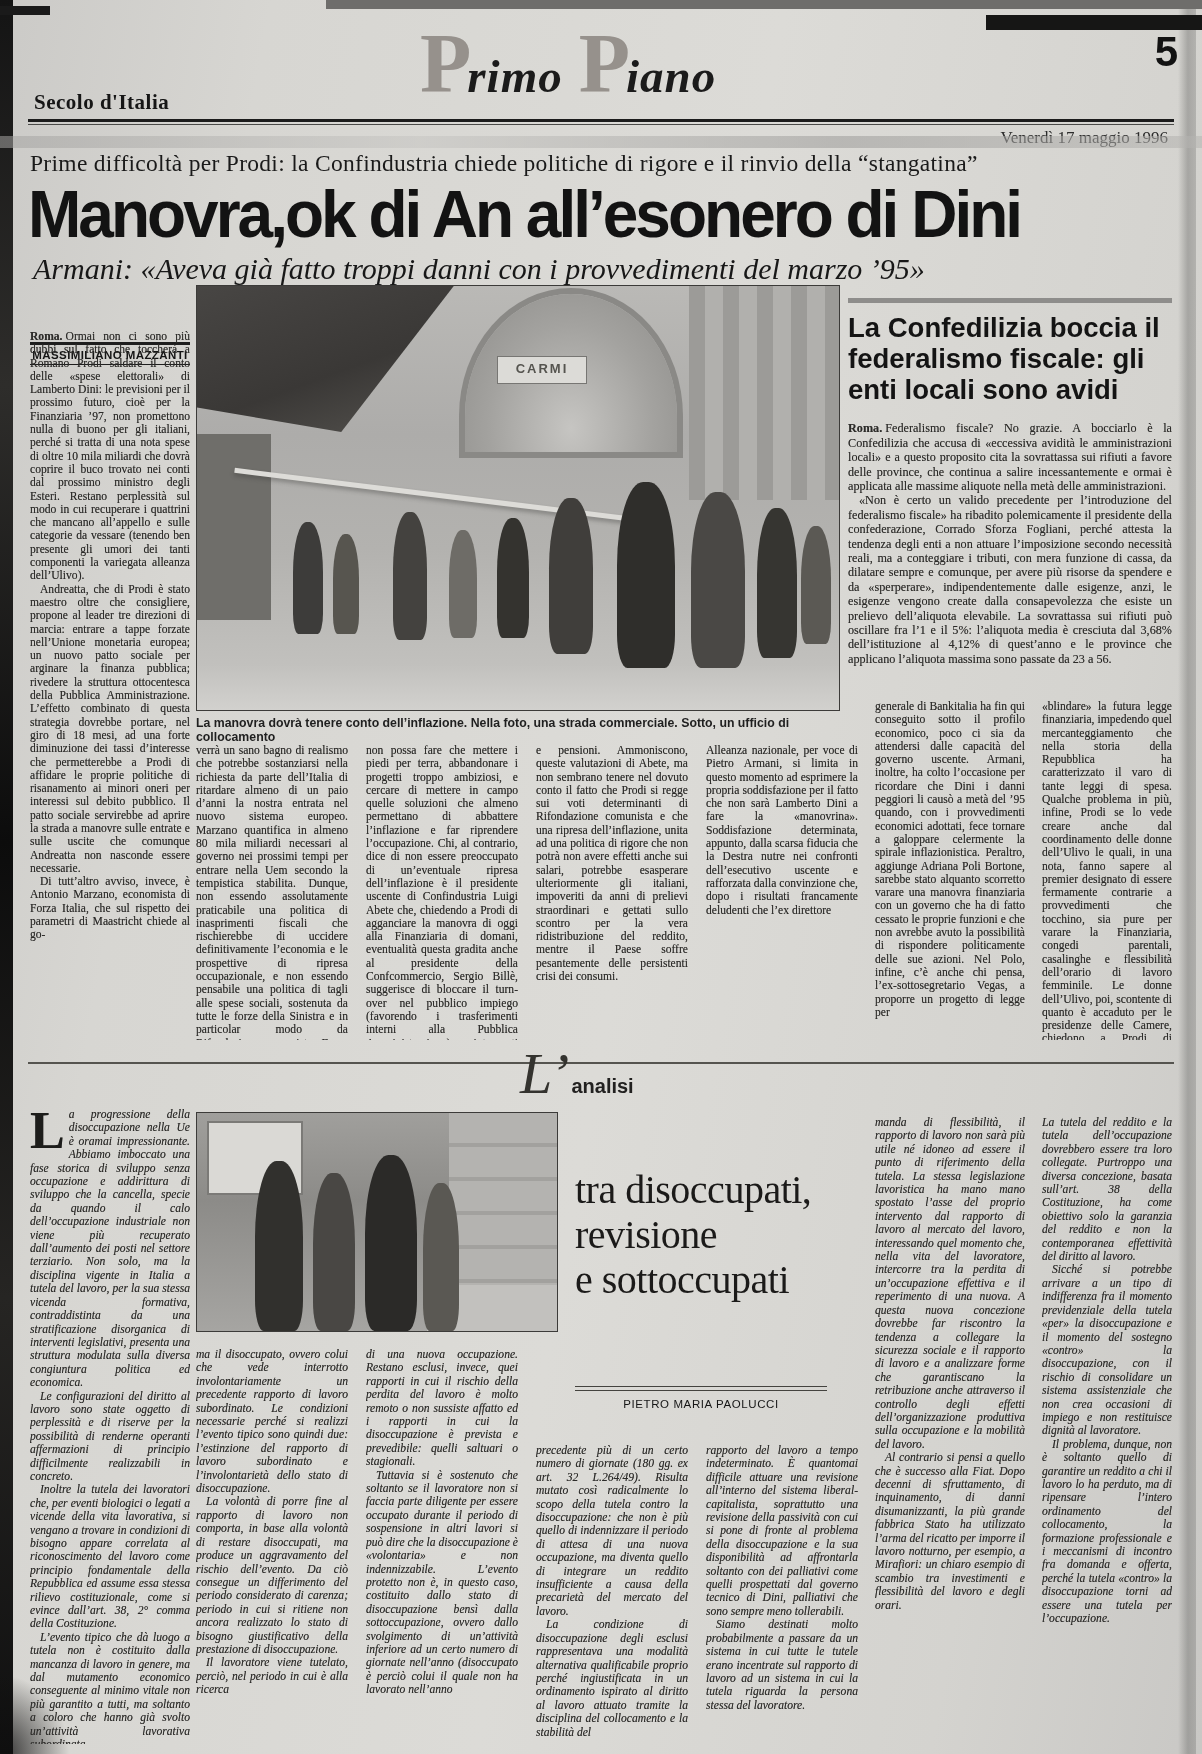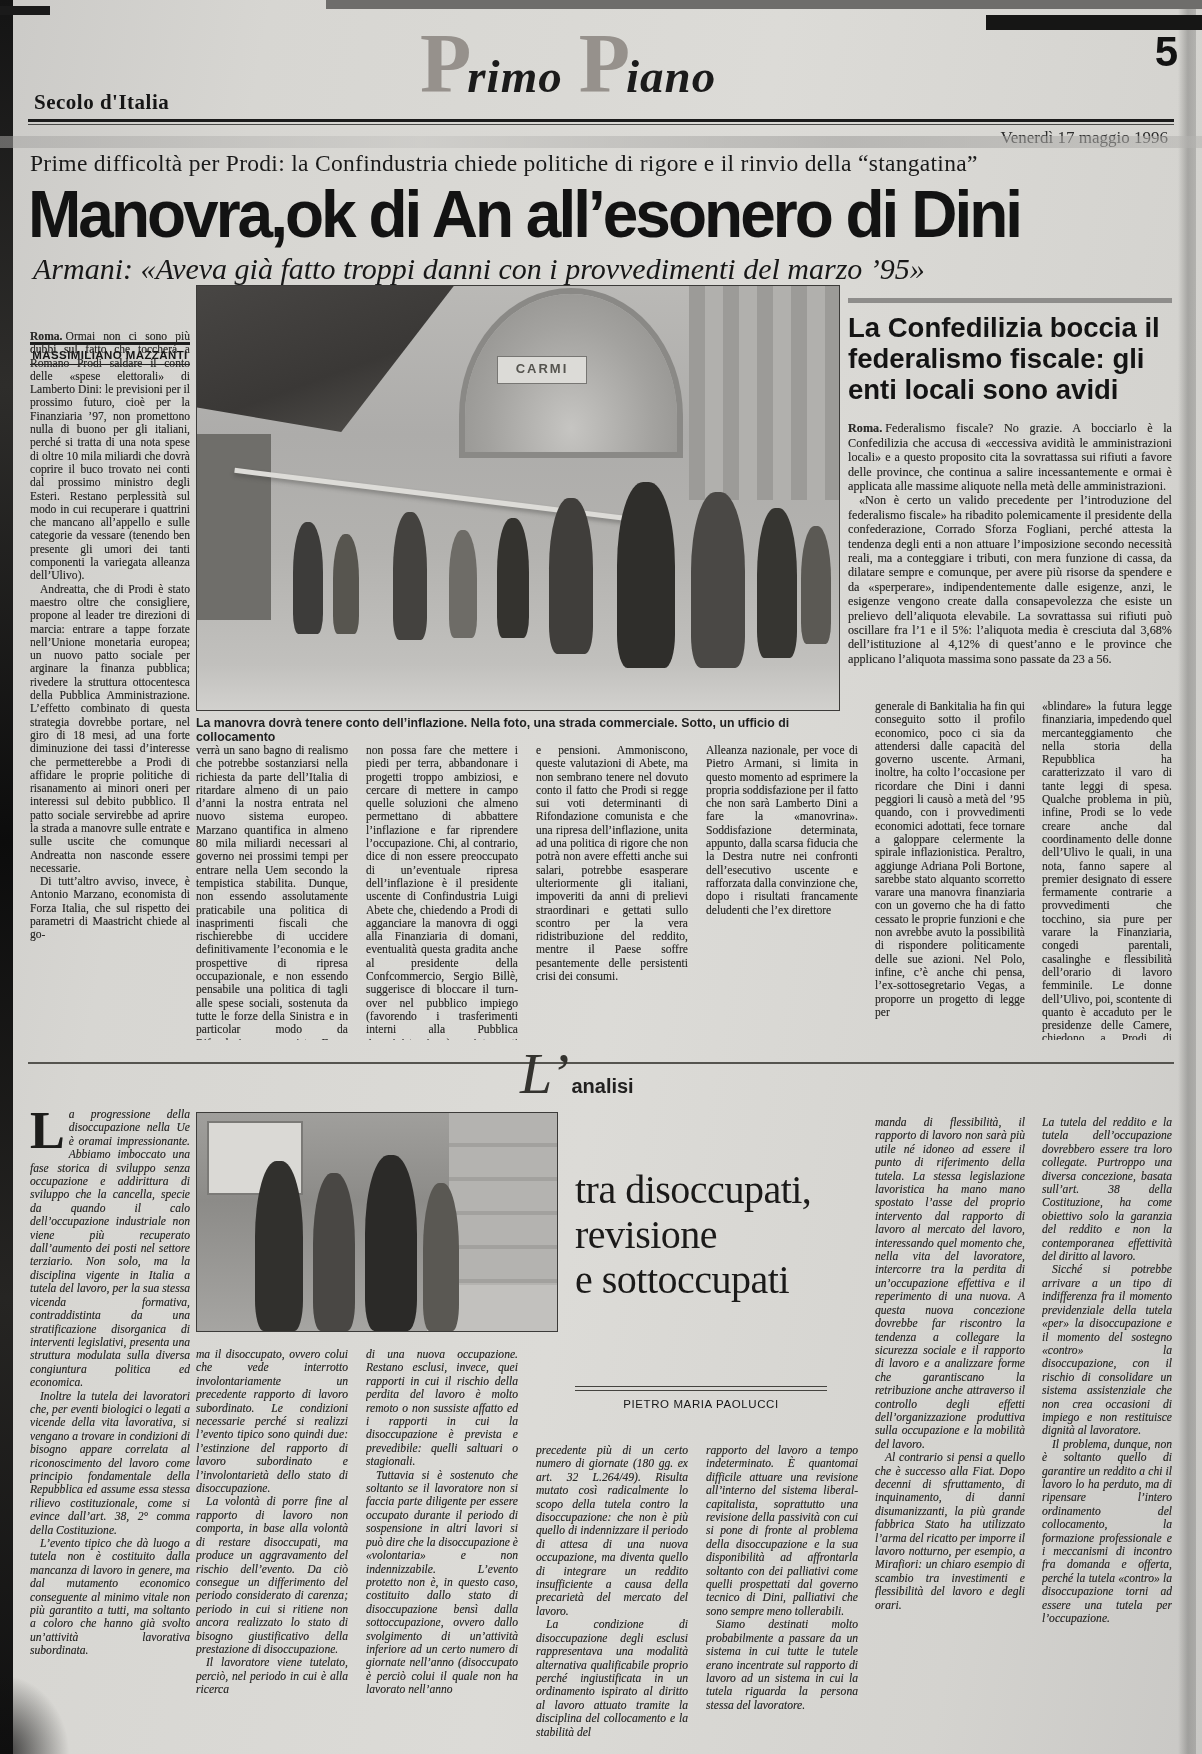--- a/index.html
+++ b/index.html
@@ -209,20 +209,21 @@
     </div>
 
   <div class="divider"></div>
   <div class="an-label">
     <span class="bigL">L’</span>
     <span class="rest">analisi</span>
   </div>
 
   <div class="an-col aL">
     <p class="first"><span class="dropcap">L</span><span>a progressione della disoccupazione nella Ue è oramai impressionante. Abbiamo imboccato una fase storica di sviluppo senza occupazione e addirittura di sviluppo che la cancella, specie da quando il calo dell’occupazione industriale non viene più recuperato dall’aumento dei posti nel settore terziario. Non solo, ma la disciplina vigente in Italia a tutela del lavoro, per la sua stessa vicenda formativa, contraddistinta da una stratificazione disorganica di interventi legislativi, presenta una struttura modulata sulla diversa congiuntura politica ed economica.</span></p>
+    <p>Le configurazioni del diritto al lavoro sono state oggetto di perplessità e di riserve per la possibilità di renderne operanti affermazioni di principio difficilmente realizzabili in concreto.</p>
     <p>Inoltre la tutela dei lavoratori che, per eventi biologici o legati a vicende della vita lavorativa, si vengano a trovare in condizioni di bisogno appare correlata al riconoscimento del lavoro come principio fondamentale della Repubblica ed assume essa stessa rilievo costituzionale, come si evince dall’art. 38, 2° comma della Costituzione.</p>
     <p>L’evento tipico che dà luogo a tutela non è costituito dalla mancanza di lavoro in genere, ma dal mutamento economico conseguente al minimo vitale non più garantito a tutti, ma soltanto a coloro che hanno già svolto un’attività lavorativa subordinata.</p>
 
   </div>
 
   <div class="photo2">
     <div class="window"></div>
     <div class="panel"></div>
     <div class="counter"></div>
     <div class="fig" style="left:58px;top:48px;width:48px;height:170px;background:#31302d;"></div>

